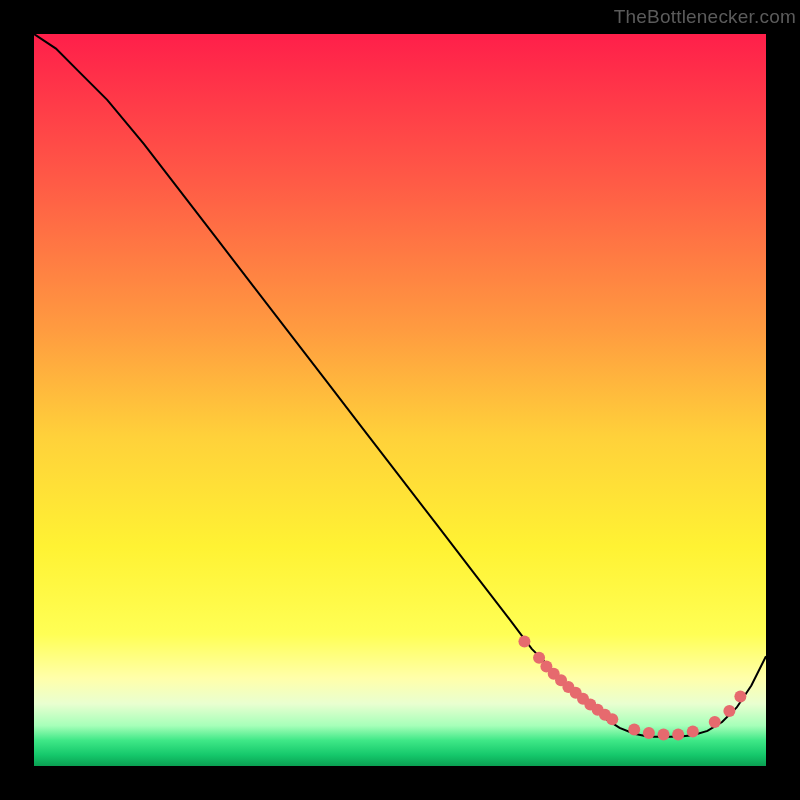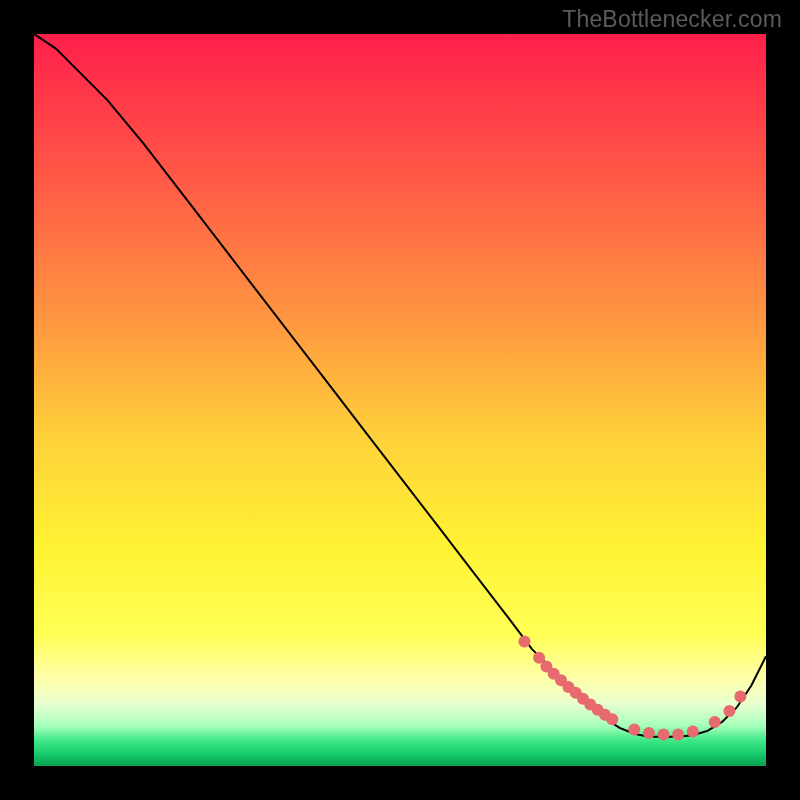--- a/index.html
+++ b/index.html
@@ -25,22 +25,22 @@
     height: 732px;
   }
   .plot svg {
     display: block;
     width: 732px;
     height: 732px;
   }
   .watermark {
     position: absolute;
     top: 6px;
-    right: 18px;
-    font-size: 23px;
+    right: 4px;
+    font-size: 19px;
     font-weight: 500;
     color: #5b5b5b;
     letter-spacing: 0.2px;
     user-select: none;
   }
 </style>
 </head>
 <body>
 
 <div class="frame">

